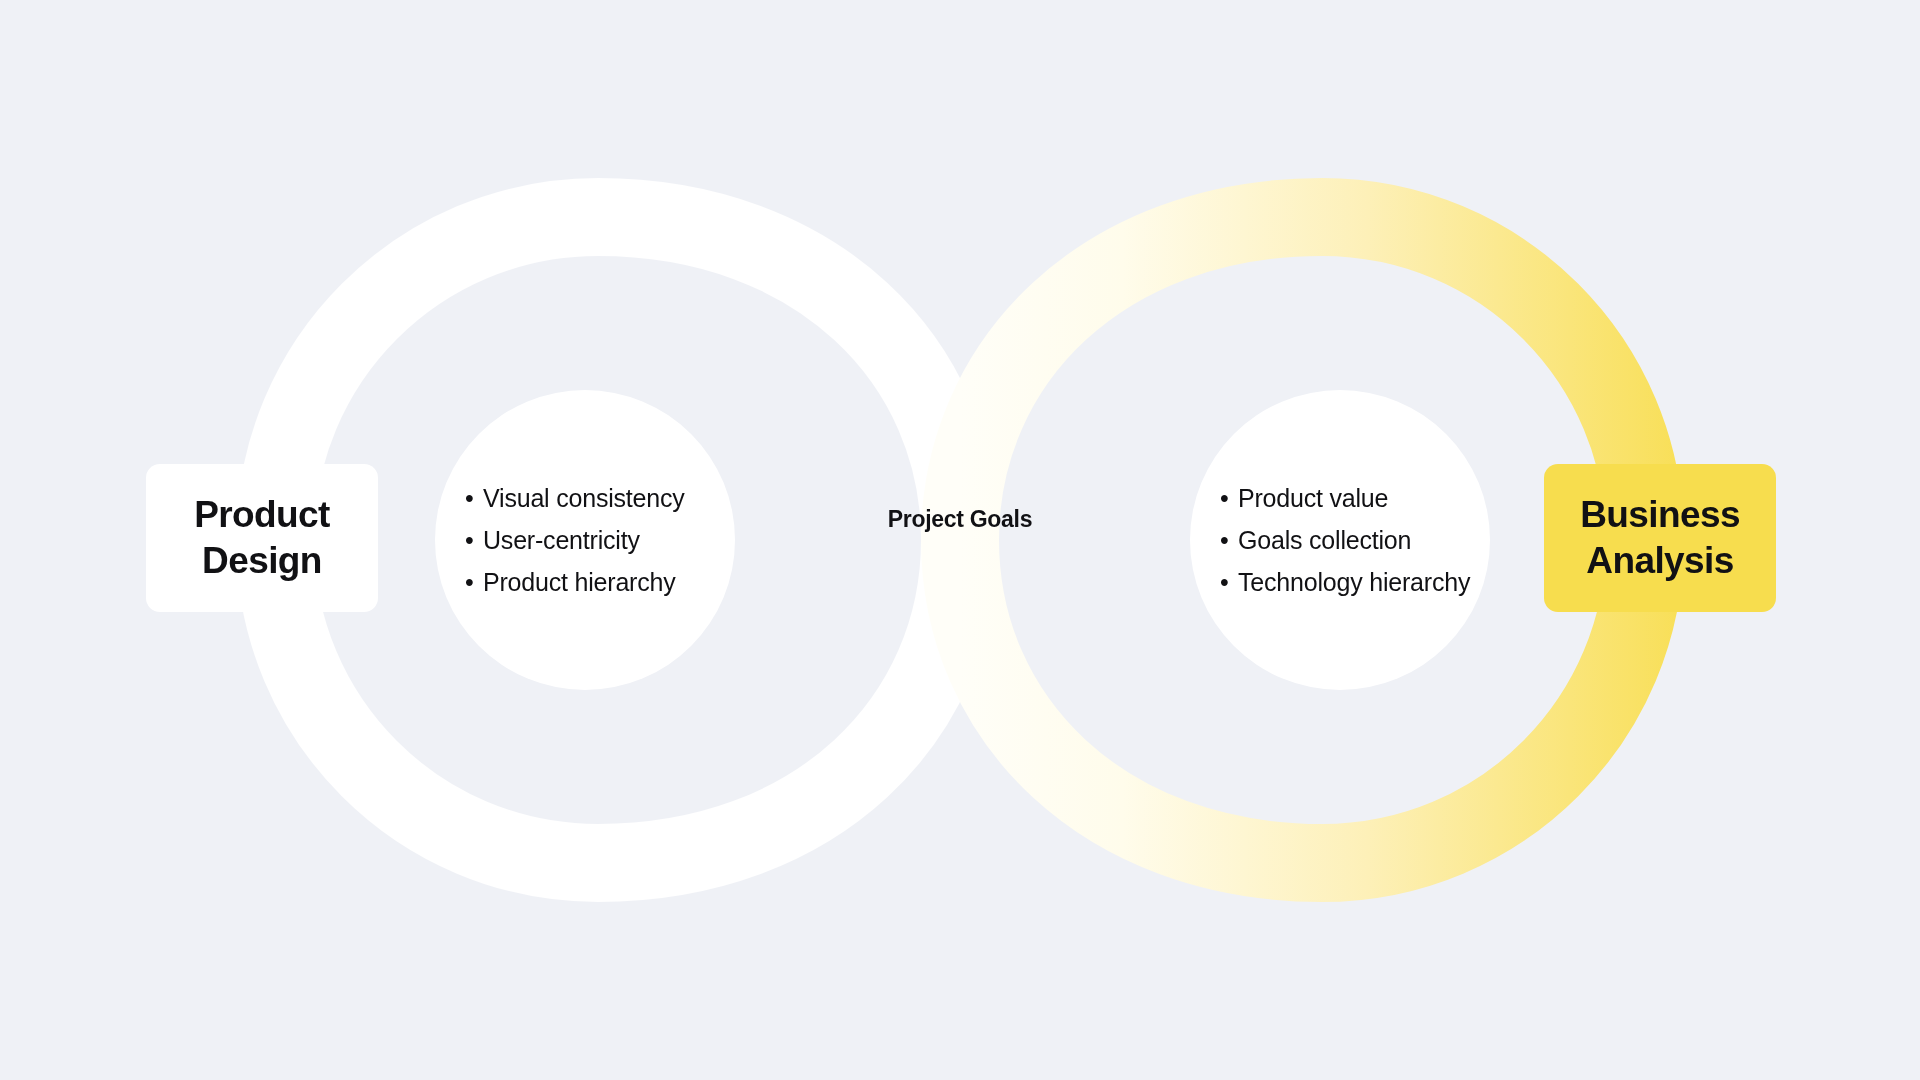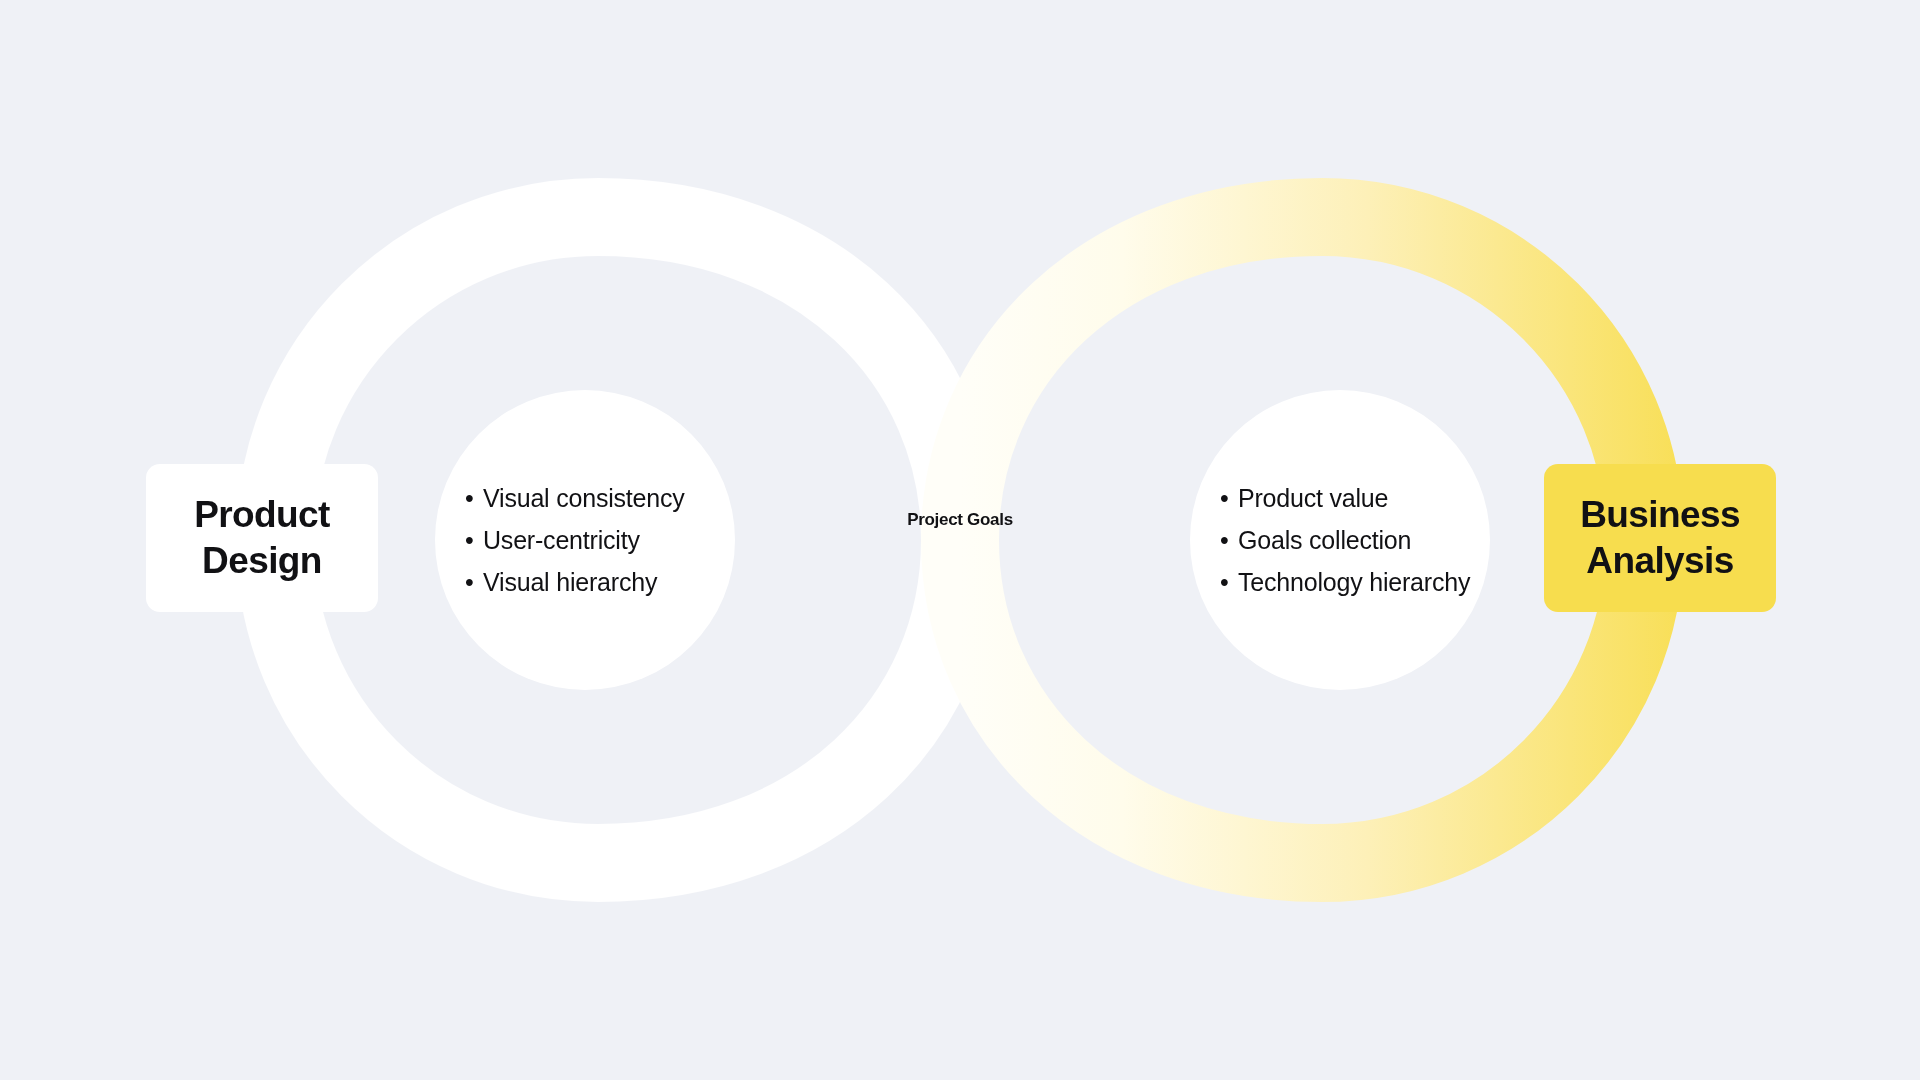--- a/index.html
+++ b/index.html
@@ -67,21 +67,21 @@
     color: #111114;
   }
 
   
   #center-label {
     position: absolute;
     left: 860px;
     top: 505px;
     width: 200px;
     text-align: center;
-    font-size: 17px;
+    font-size: 23px;
     font-weight: bold;
     line-height: 29px;
     color: #111114;
     letter-spacing: -0.3px;
   }
 
   
   .end-box {
     position: absolute;
     border-radius: 14px;
@@ -153,21 +153,21 @@
       <li class="bullet-item">
         <span class="dot">•</span>
         <span>Visual consistency</span>
       </li>
       <li class="bullet-item">
         <span class="dot">•</span>
         <span>User-centricity</span>
       </li>
       <li class="bullet-item">
         <span class="dot">•</span>
-        <span>Visual hierarchy</span>
+        <span>Product hierarchy</span>
       </li>
     </ul>
   </div>
 
   <div id="circle-right" class="content-circle">
     <ul class="bullet-list">
       <li class="bullet-item">
         <span class="dot">•</span>
         <span>Product value</span>
       </li>

